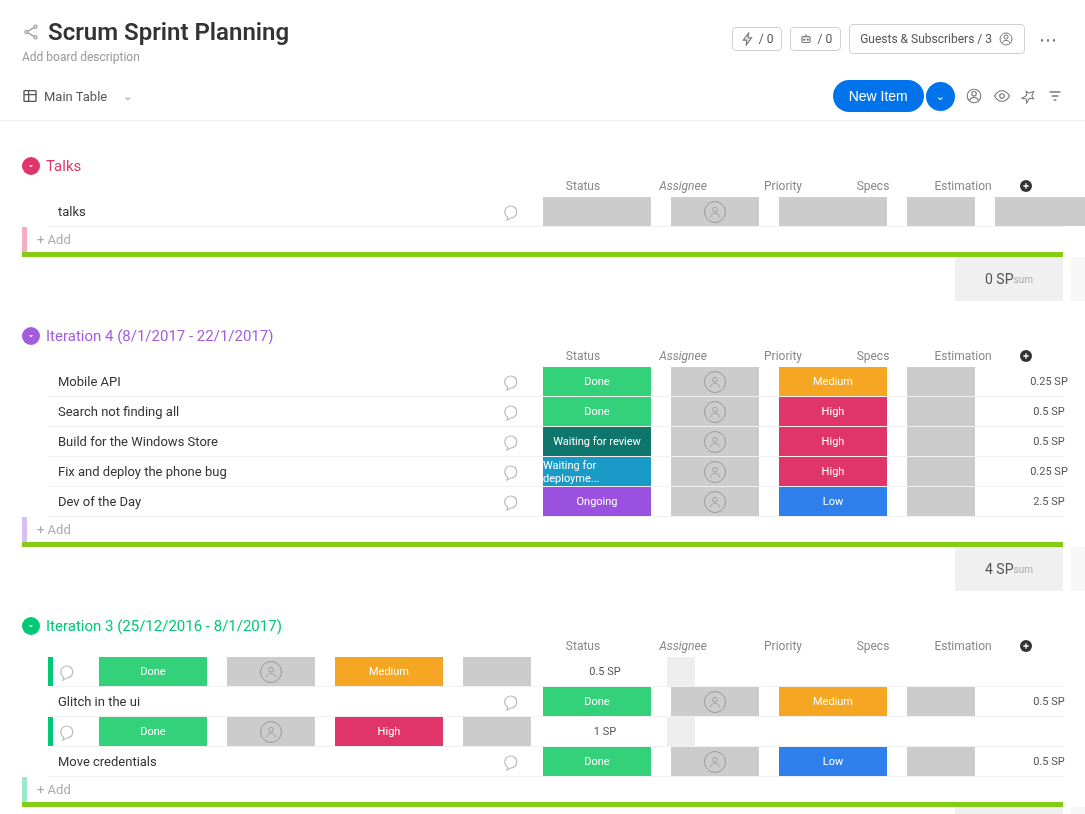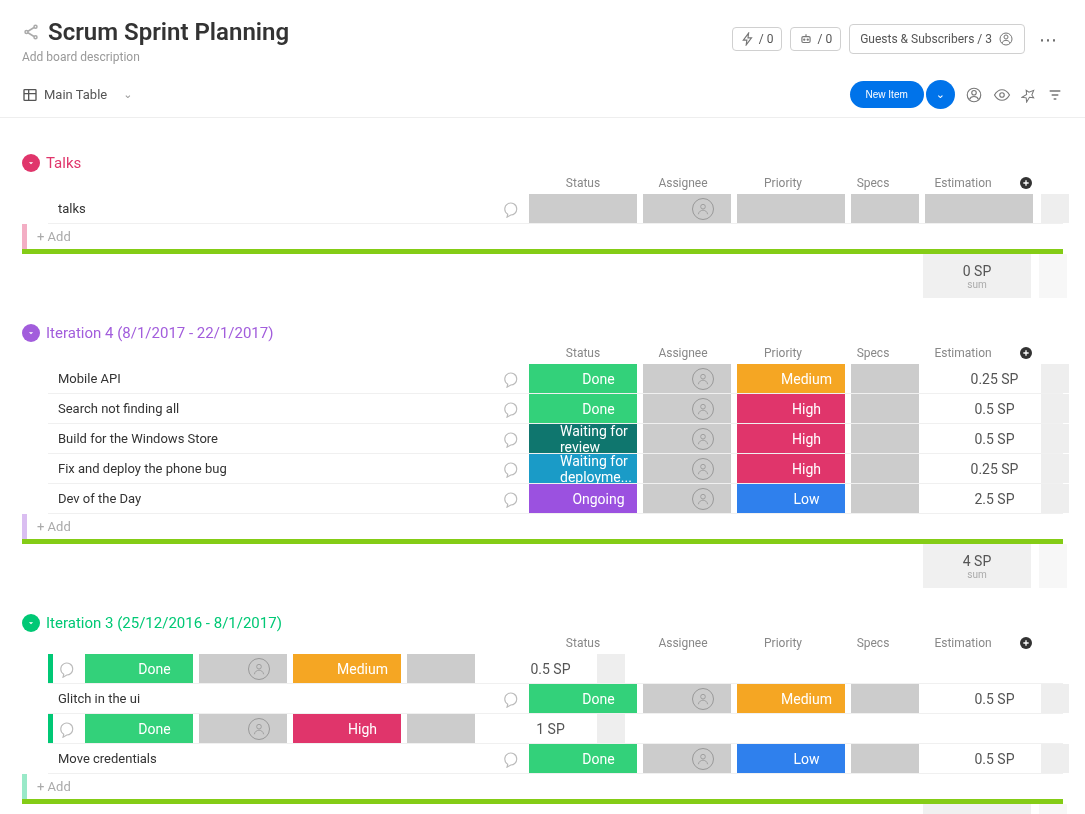--- a/index.html
+++ b/index.html
@@ -9,56 +9,56 @@
 .title-row .share-icon { color: #999; margin-right: 8px; }
 h1 { font-size: 24px; font-weight: 600; color: #333; }
 .description { color: #999; font-size: 12px; margin-top: 4px; }
 .header-right { position: absolute; top: 24px; right: 22px; display: flex; align-items: center; gap: 8px; }
 .pill { border: 1px solid #d0d0d0; border-radius: 4px; padding: 4px 8px; font-size: 12px; color: #555; display: flex; align-items: center; gap: 4px; }
 .guests-pill { border: 1px solid #d0d0d0; border-radius: 4px; padding: 6px 10px; font-size: 12px; color: #555; display: flex; align-items: center; gap: 6px; }
 .more-icon { color: #666; font-size: 18px; padding: 0 6px; }
 .toolbar { display: flex; align-items: center; justify-content: space-between; padding: 8px 22px; border-bottom: 1px solid #eee; }
 .view-selector { display: flex; align-items: center; gap: 6px; color: #555; font-size: 13px; }
 .toolbar-right { display: flex; align-items: center; gap: 10px; }
-.new-item-btn { background: #0073ea; color: #fff; border: none; border-radius: 16px; padding: 8px 16px; font-size: 10px; cursor: pointer; display: flex; align-items: center; }
+.new-item-btn { background: #0073ea; color: #fff; border: none; border-radius: 16px; padding: 8px 16px; font-size: 14px; cursor: pointer; display: flex; align-items: center; }
 .new-item-wrap { display: flex; align-items: center; }
 .new-item-drop { background: #0073ea; color: #fff; border: none; border-radius: 16px; padding: 8px 10px; font-size: 11px; margin-left: 2px; cursor: pointer; }
 .search-input { border: 1px solid #d0d0d0; border-radius: 16px; padding: 7px 14px; font-size: 13px; width: 160px; }
 .toolbar-icon { color: #666; cursor: pointer; }
 .board { padding: 10px 22px 40px; }
 .group { margin-top: 26px; }
 .group-header { display: flex; align-items: center; }
 .collapse-icon { width: 18px; height: 18px; border-radius: 50%; display: flex; align-items: center; justify-content: center; margin-right: 6px; }
 .group-title { font-size: 15px; font-weight: 400; }
 .columns-row { display: flex; align-items: center; margin-left: 26px; height: 22px; }
 .col-name { flex: 0 0 480px; }
 .col { text-align: center; color: #888; font-size: 12px; }
 .col-status { flex: 0 0 110px; }
-.col-assignee { flex: 0 0 90px; }
+.col-assignee { flex: 0 0 90px; font-style: italic; }
 .col-priority { flex: 0 0 110px; }
 .col-specs { flex: 0 0 70px; }
 .col-estimation { flex: 0 0 110px; }
 .col-add { flex: 0 0 30px; text-align: right; color: #333; }
 .row { display: flex; align-items: stretch; margin-left: 26px; height: 30px; border-bottom: 1px solid #f0f0f0; }
 .row-stripe { width: 5px; }
 .row-name { flex: 0 0 449px; display: flex; align-items: center; padding-left: 10px; color: #333; font-size: 13px; }
 .row-chat { flex: 0 0 26px; display: flex; align-items: center; justify-content: center; color: #bbb; }
-.row-cell { display: flex; align-items: center; justify-content: center; font-size: 14px; margin-left: 6px; padding-left: 31px; }
+.row-cell { display: flex; align-items: center; justify-content: center; font-size: 11px; margin-left: 20px; }
 .row-status { flex: 0 0 108px; color: #fff; }
 .row-assignee { flex: 0 0 88px; background: #ccc; color: #888; }
 .row-priority { flex: 0 0 108px; color: #fff; }
 .row-specs { flex: 0 0 68px; background: #ccc; }
 .row-estimation { flex: 0 0 108px; color: #555; }
 .row-end { flex: 0 0 28px; background: #eee; margin-left: 8px; }
 .add-row { display: flex; height: 30px; align-items: center; border-bottom: 5px solid #84cc16; }
 .add-stripe { width: 5px; opacity: 0.4; height: 100%; }
 .add-text { padding-left: 10px; color: #aaa; font-size: 13px; }
 .footer-row { display: flex; margin-left: 26px; height: 44px; }
 .footer-spacer { flex: 0 0 875px; }
-.footer-sum { flex: 0 0 108px; background: #f0f0f0; display: flex; flex-direction: column; align-items: center; justify-content: center; color: #555; }
+.footer-sum { flex: 0 0 108px; background: #f0f0f0; display: flex; flex-direction: row; align-items: center; justify-content: center; color: #555; margin-left: 32px; }
 .footer-sum .val { font-size: 14px; }
 .footer-sum .lbl { font-size: 10px; color: #aaa; }
 .footer-end { flex: 0 0 28px; background: #f7f7f7; margin-left: 8px; }
 svg { display: block; }
 .grey-cell { background: #ccc; }
 .person-circle { width: 22px; height: 22px; border-radius: 50%; border: 1.5px solid #999; display: flex; align-items: center; justify-content: center; }
 </style>
 </head>
 <body>
 

